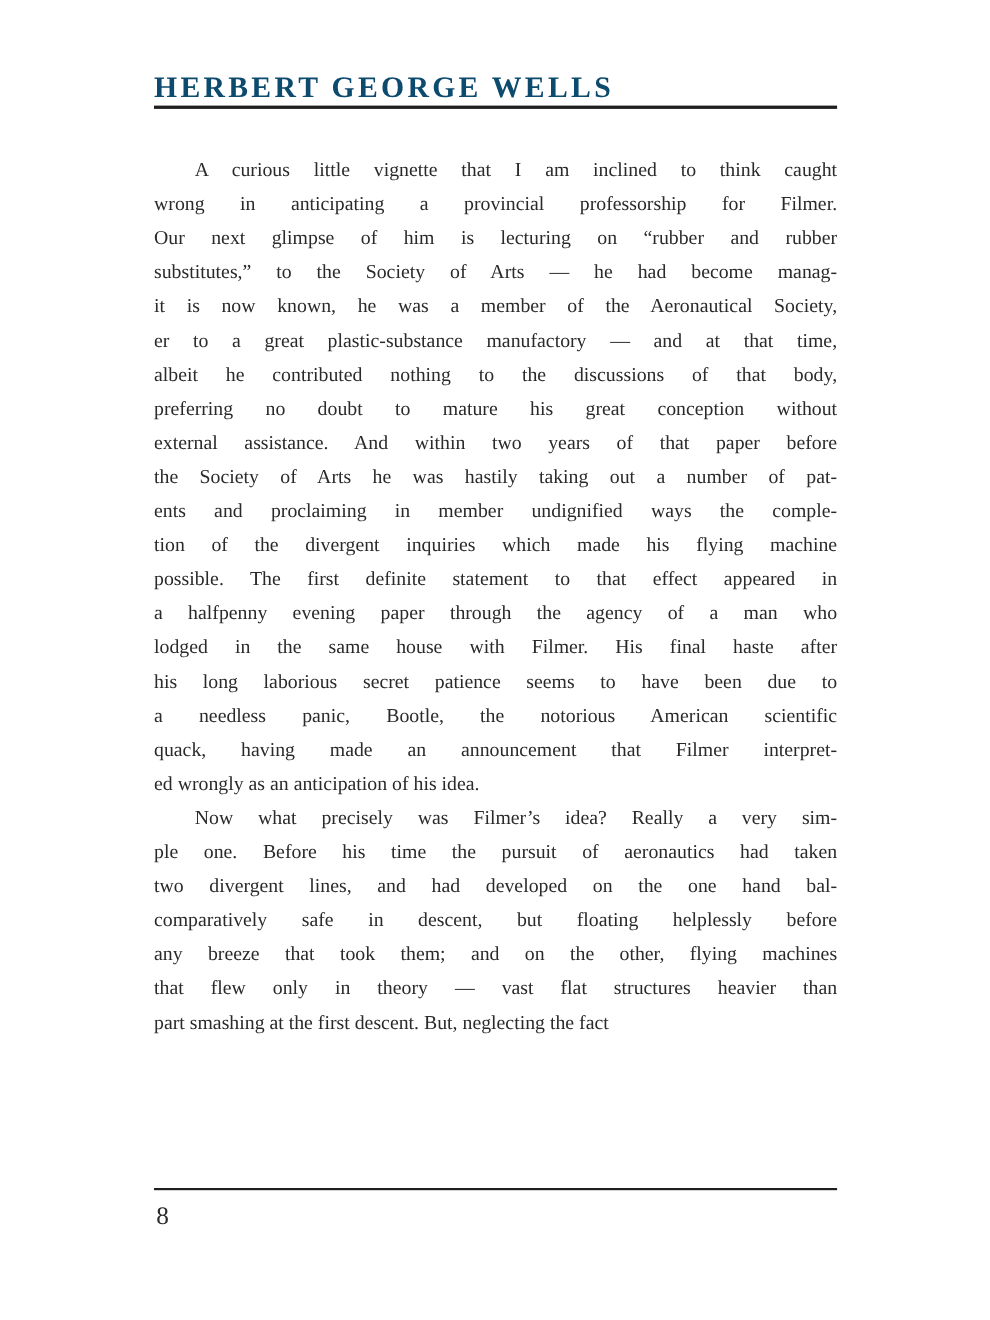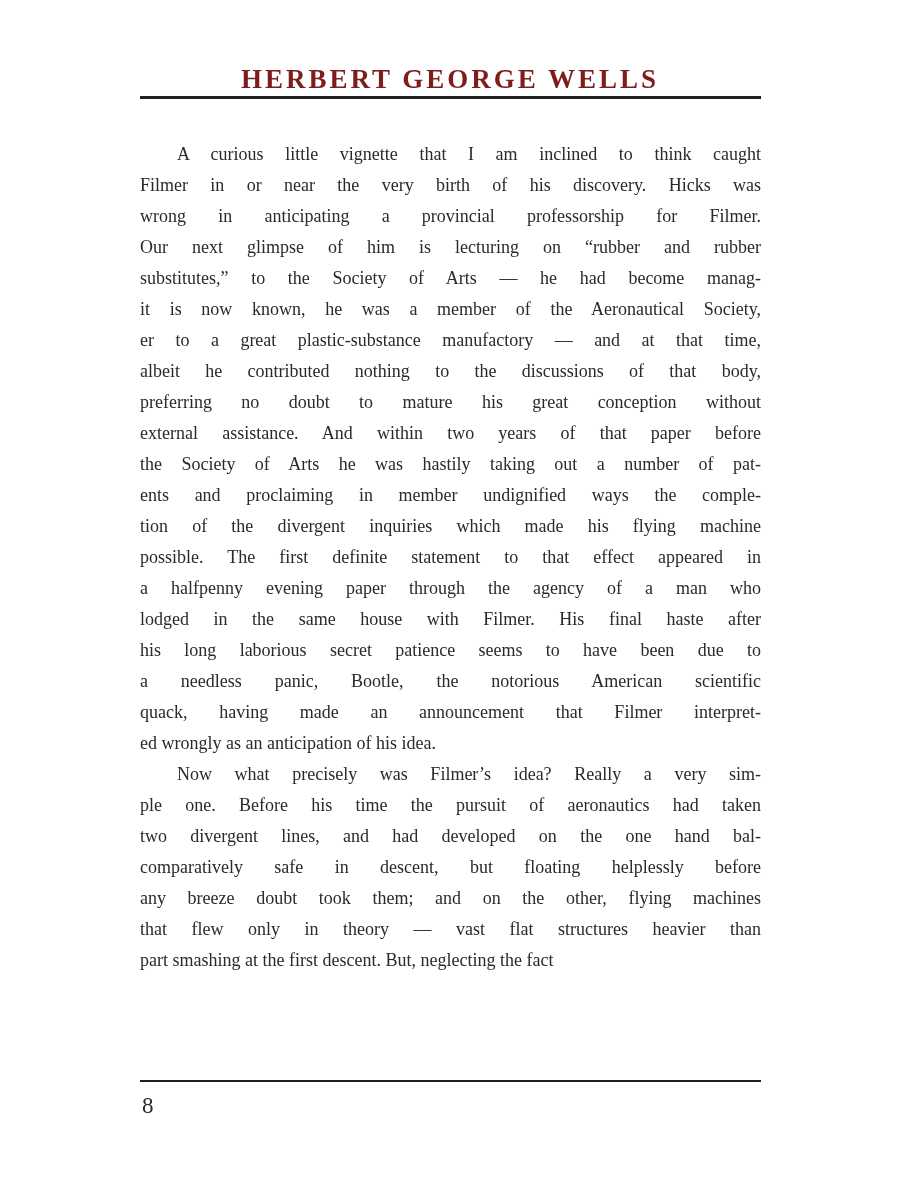--- a/index.html
+++ b/index.html
@@ -18,23 +18,22 @@
     color: #262626;
   }
   .header-title {
     position: absolute;
     left: 140px;
     top: 64px;
     width: 620px;
     font-size: 27px;
     font-weight: 600;
     letter-spacing: 3px;
-    color: #7f1d1d;
+    color: #0c4a6e;
     white-space: nowrap;
-    text-align: center;
   }
   .rule {
     position: absolute;
     left: 140px;
     width: 621px;
     background: #1f1f1f;
   }
   .header-rule {
     top: 96px;
     height: 3px;
@@ -78,21 +77,20 @@
 </head>
 <body>
 
 <div class="page">
   <div class="header-title">HERBERT GEORGE WELLS</div>
   <div class="rule header-rule"></div>
 
   <div class="page-text">
       <div class="paragraph">
         <div class="line first">A curious little vignette that I am inclined to think caught</div>
-        <div class="line">Filmer in or near the very birth of his discovery. Hicks was</div>
         <div class="line">wrong in anticipating a provincial professorship for Filmer.</div>
         <div class="line">Our next glimpse of him is lecturing on “rubber and rubber</div>
         <div class="line">substitutes,” to the Society of Arts — he had become manag-</div>
         <div class="line">it is now known, he was a member of the Aeronautical Society,</div>
         <div class="line">er to a great plastic-substance manufactory — and at that time,</div>
         <div class="line">albeit he contributed nothing to the discussions of that body,</div>
         <div class="line">preferring no doubt to mature his great conception without</div>
         <div class="line">external assistance. And within two years of that paper before</div>
         <div class="line">the Society of Arts he was hastily taking out a number of pat-</div>
         <div class="line">ents and proclaiming in member undignified ways the comple-</div>
@@ -103,21 +101,21 @@
         <div class="line">his long laborious secret patience seems to have been due to</div>
         <div class="line">a needless panic, Bootle, the notorious American scientific</div>
         <div class="line">quack, having made an announcement that Filmer interpret-</div>
         <div class="line last">ed wrongly as an anticipation of his idea.</div>
       </div>
       <div class="paragraph">
         <div class="line first">Now what precisely was Filmer’s idea? Really a very sim-</div>
         <div class="line">ple one. Before his time the pursuit of aeronautics had taken</div>
         <div class="line">two divergent lines, and had developed on the one hand bal-</div>
         <div class="line">comparatively safe in descent, but floating helplessly before</div>
-        <div class="line">any breeze doubt took them; and on the other, flying machines</div>
+        <div class="line">any breeze that took them; and on the other, flying machines</div>
         <div class="line">that flew only in theory — vast flat structures heavier than</div>
         <div class="line last">part smashing at the first descent. But, neglecting the fact</div>
       </div>
     </div>
 
   <div class="rule footer-rule"></div>
   <div class="page-number">8</div>
 </div>
 
 </body></html>

